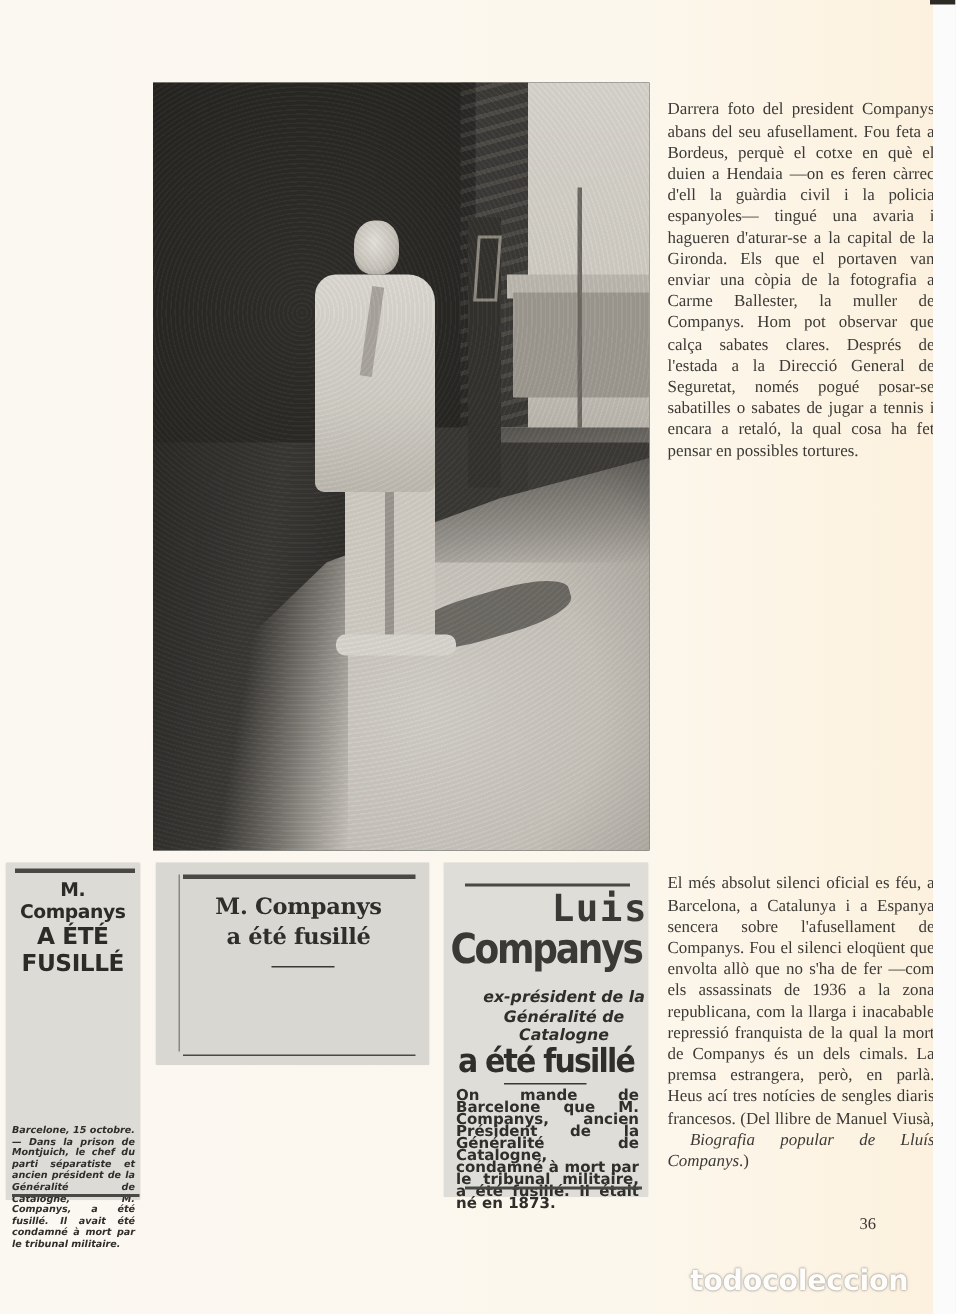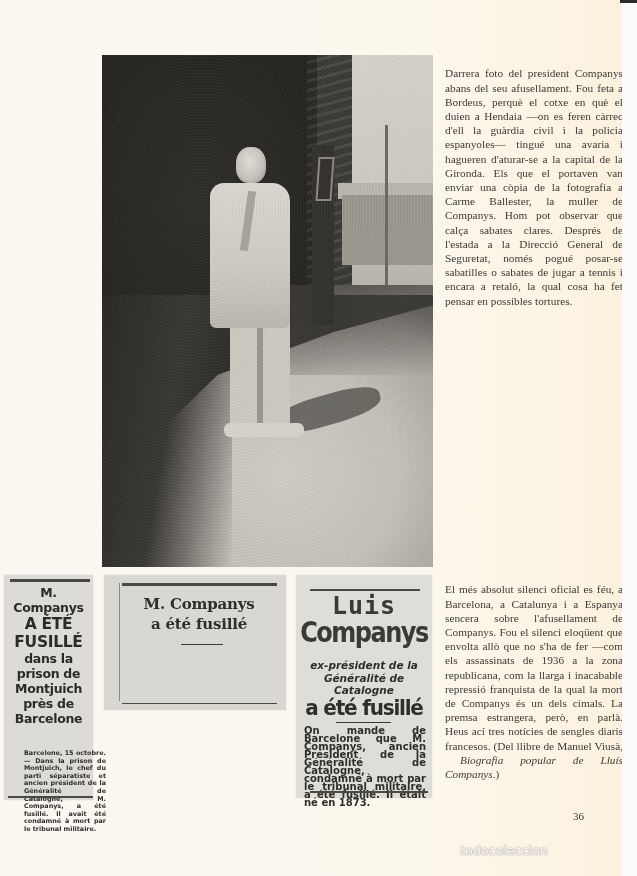--- a/index.html
+++ b/index.html
@@ -124,68 +124,69 @@
   .clip .rule {
     position: absolute; height: 3px; background: #4a4844;
   }
   .clip-1 .headline {
     position: absolute; left: 2px; top: 10px; width: 85px; text-align: center;
     font-weight: bold; font-size: 12.5px; line-height: 15px; letter-spacing: -.3px;
     font-family: "DejaVu Sans", sans-serif; color: #2c2b28;
   }
   .clip-1 .headline .big { font-size: 15.5px; line-height: 18px; display: block; }
   .clip-1 .body {
-    position: absolute; left: 20px; top: 175px; width: 82px;
+    position: absolute; left: 4px; top: 175px; width: 82px;
     font-size: 6.4px; line-height: 7.6px; font-weight: bold; text-align: justify;
     font-family: "DejaVu Sans", sans-serif;
+    font-style: italic;
   }
   .clip-2 .vline { position: absolute; left: 15px; top: 8px; width: 1px; height: 118px; background: #8a8882; }
   .clip-2 .headline {
     position: absolute; left: 20px; top: 19px; width: 150px; text-align: center;
     font-weight: bold; font-size: 15px; line-height: 20px;
     font-family: "DejaVu Serif", serif; letter-spacing: -.2px;
   }
   .clip-2 .sep { position: absolute; left: 77px; top: 69px; width: 42px; height: 1px; background: #3a3835; }
   .clip-2 .body {
     position: absolute; left: 20px; top: 74px; width: 155px;
     font-size: 7.2px; line-height: 8.5px; text-align: justify;
     font-family: "DejaVu Sans Mono", monospace; font-weight: bold;
   }
   .clip-3 .name1 {
-    position: absolute; left: 0; top: 18px; width: 136px; text-align: center;
+    position: absolute; left: 0; top: 18px; width: 136px; text-align: right;
     font-family: "DejaVu Sans Mono", monospace; font-weight: bold; font-size: 25px; line-height: 26px;
     letter-spacing: 1px; color: #3a3935;
   }
   .clip-3 .name2 {
     position: absolute; left: 0; top: 44px; width: 136px; text-align: center;
     font-family: "DejaVu Sans", sans-serif; font-weight: bold; font-size: 24px; line-height: 28px;
     letter-spacing: -1.5px; color: #3a3935; transform: scaleY(1.15);
   }
   .clip-3 .sub {
-    position: absolute; left: 0; top: 84px; width: 136px; text-align: center;
+    position: absolute; left: 12px; top: 84px; width: 136px; text-align: center;
     font-family: "DejaVu Sans", sans-serif; font-weight: bold; font-style: italic; font-size: 10.5px; line-height: 12.5px;
   }
   .clip-3 .verdict {
     position: absolute; left: 0; top: 121px; width: 136px; text-align: center;
     font-family: "DejaVu Sans", sans-serif; font-weight: bold; font-size: 20px; line-height: 22px;
     letter-spacing: -1.2px; transform: scaleY(1.1);
   }
   .clip-3 .sep { position: absolute; left: 40px; top: 147px; width: 55px; height: 1px; background: #3a3835; }
   .clip-3 .body {
     position: absolute; left: 8px; top: 152px; width: 122px;
     font-size: 10px; line-height: 8px; text-align: justify; font-weight: bold;
     font-family: "DejaVu Sans", sans-serif;
   }
 
   .page-number {
     position: absolute; left: 573px; top: 810px; font-size: 11px; color: #3a3835;
   }
   .watermark {
     position: absolute; left: 460px; top: 843px; width: 165px;
-    font-family: "DejaVu Sans", sans-serif; font-weight: normal; font-size: 13px; letter-spacing: -.2px;
+    font-family: "DejaVu Sans", sans-serif; font-weight: bold; font-size: 19px; letter-spacing: -.2px;
     color: #ffffff; opacity: .85;
     text-shadow: 0 0 2px #9a9690, 0 0 1px #6b6863;
   }
 </style>
 </head>
 <body>
 
 <div class="page">
 
   <div class="photo">
@@ -208,21 +209,20 @@
   </div>
 
   <p class="caption caption-top">Darrera foto del president Companys abans del seu afusellament. Fou feta a Bordeus, perquè el cotxe en què el duien a Hendaia —on es feren càrrec d'ell la guàrdia civil i la policia espanyoles— tingué una avaria i hagueren d'aturar-se a la capital de la Gironda. Els que el portaven van enviar una còpia de la fotografia a Carme Ballester, la muller de Companys. Hom pot observar que calça sabates clares. Després de l'estada a la Direcció General de Seguretat, només pogué posar-se sabatilles o sabates de jugar a tennis i encara a retaló, la qual cosa ha fet pensar en possibles tortures.</p>
 
   <div class="clip clip-1">
     <div class="rule" style="left:6px; top:4px; width:80px;"></div>
     <div class="headline">
       <span>M. Companys</span><br>
       <span class="big">A ÉTÉ</span>
       <span class="big">FUSILLÉ</span>
-      <span>dans la prison de Montjuich près de Barcelone</span>
     </div>
     <div class="body">Barcelone, 15 octobre. — Dans la prison de Montjuich, le chef du parti séparatiste et ancien président de la Généralité de Catalogne, M. Companys, a été fusillé. Il avait été condamné à mort par le tribunal militaire.</div>
     <div class="rule" style="left:4px; top:221px; width:85px; height:2px;"></div>
   </div>
 
   <div class="clip clip-2">
     <div class="rule" style="left:18px; top:8px; width:155px;"></div>
     <div class="vline"></div>
     <div class="headline">
       <span>M. Companys</span><br>

